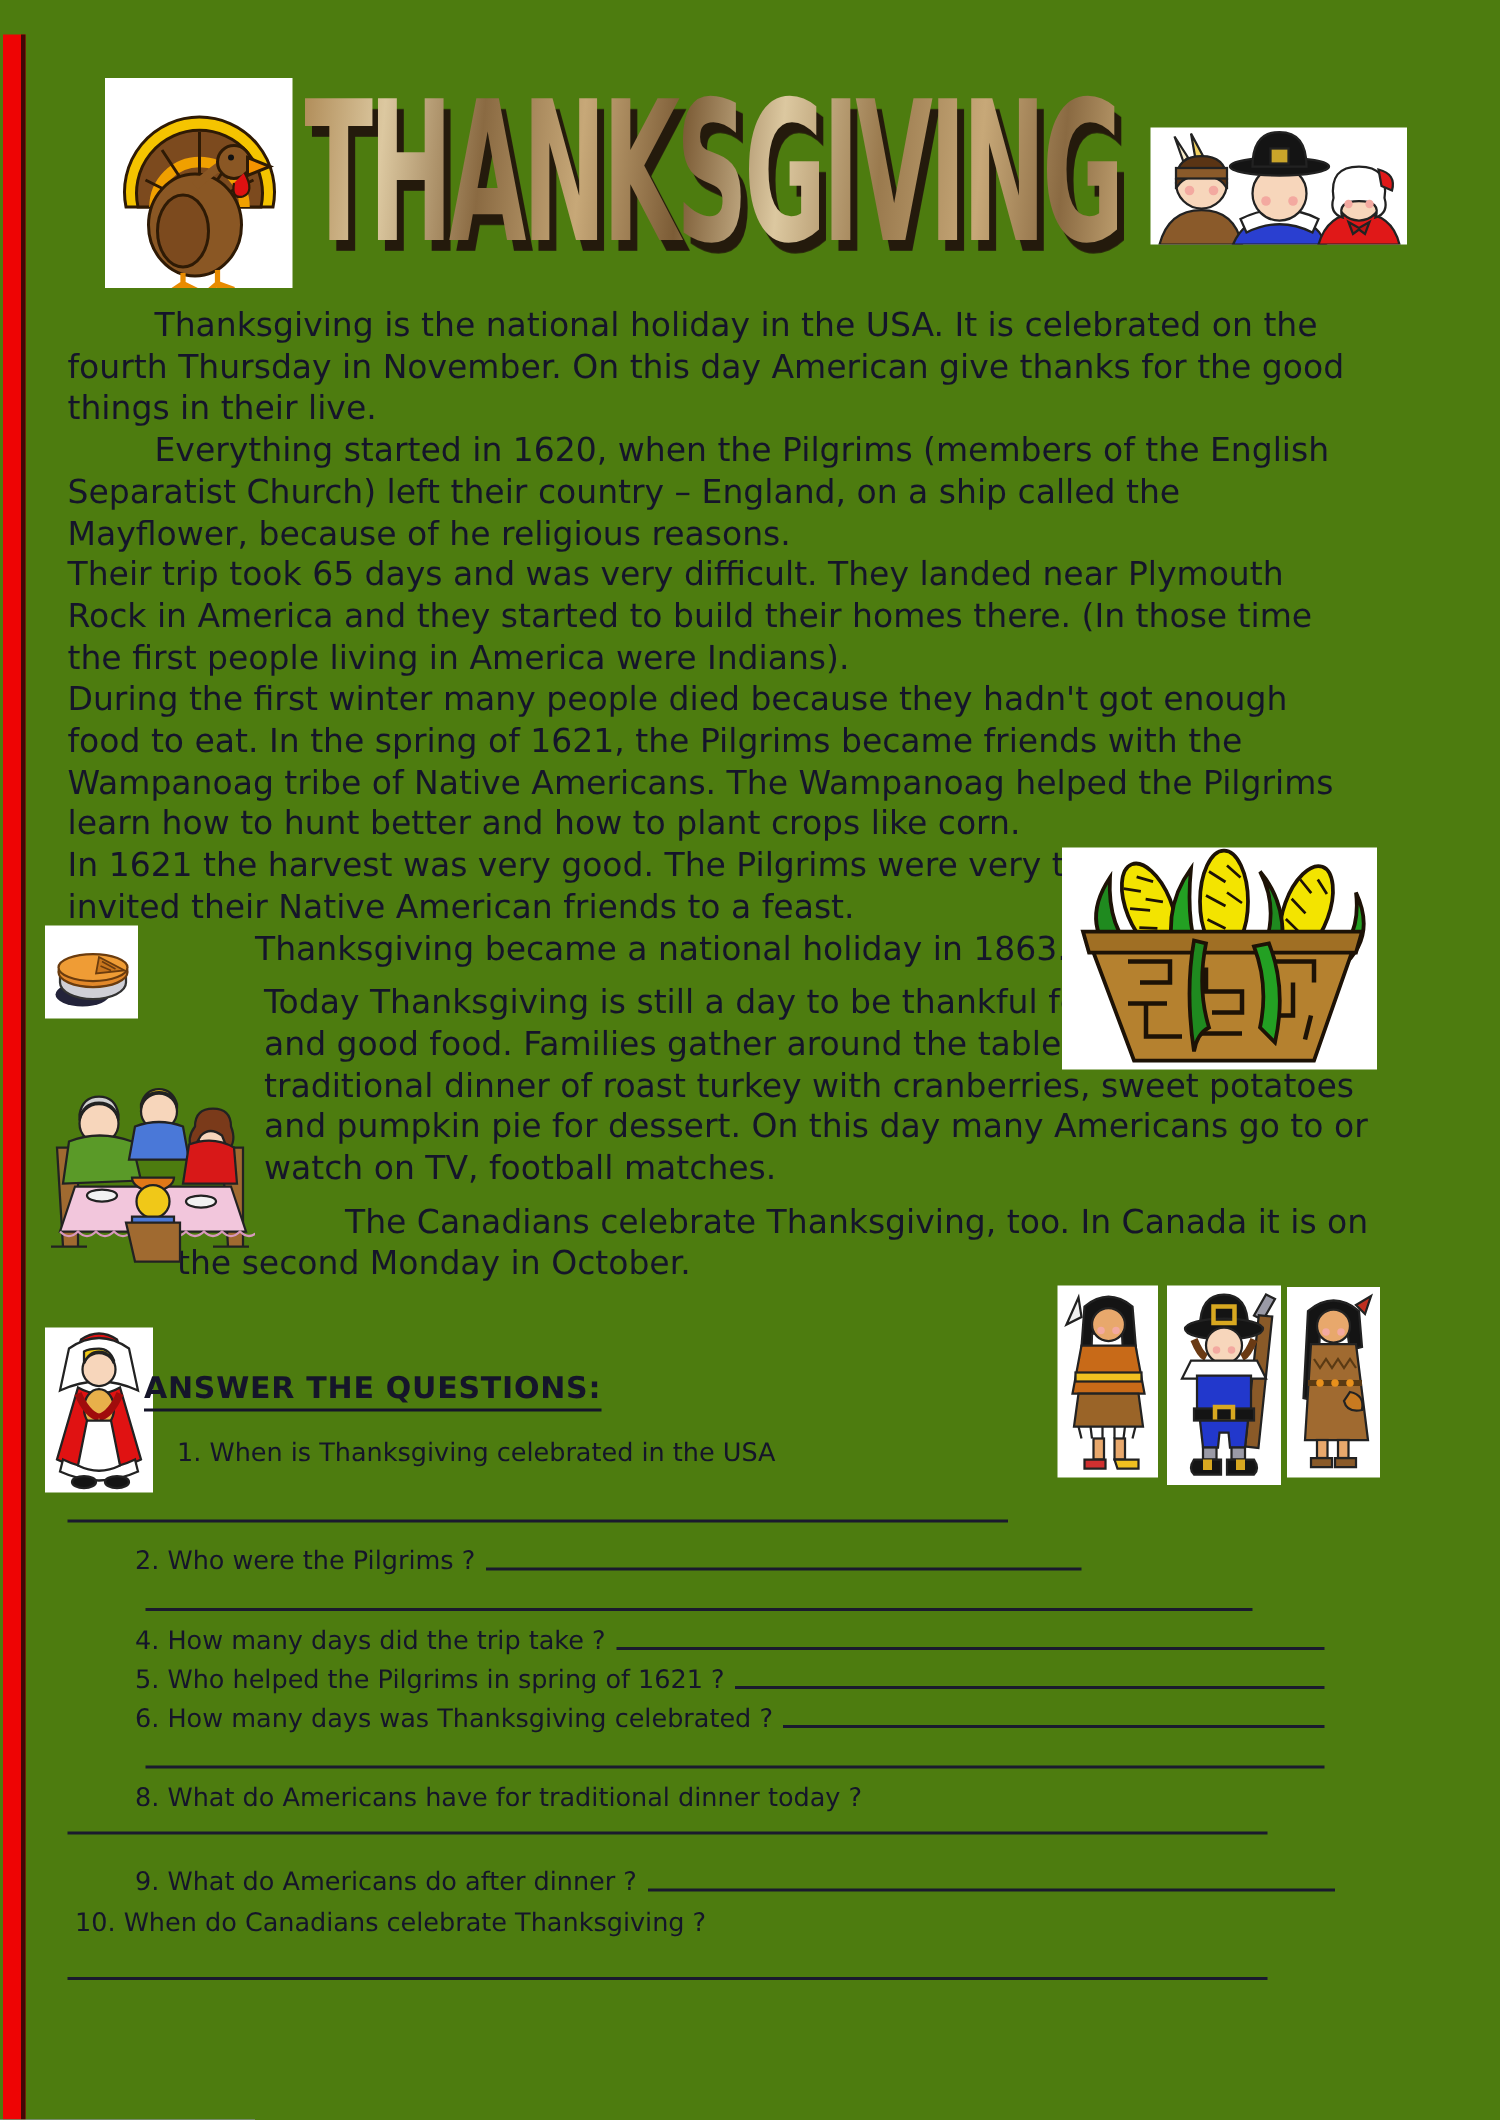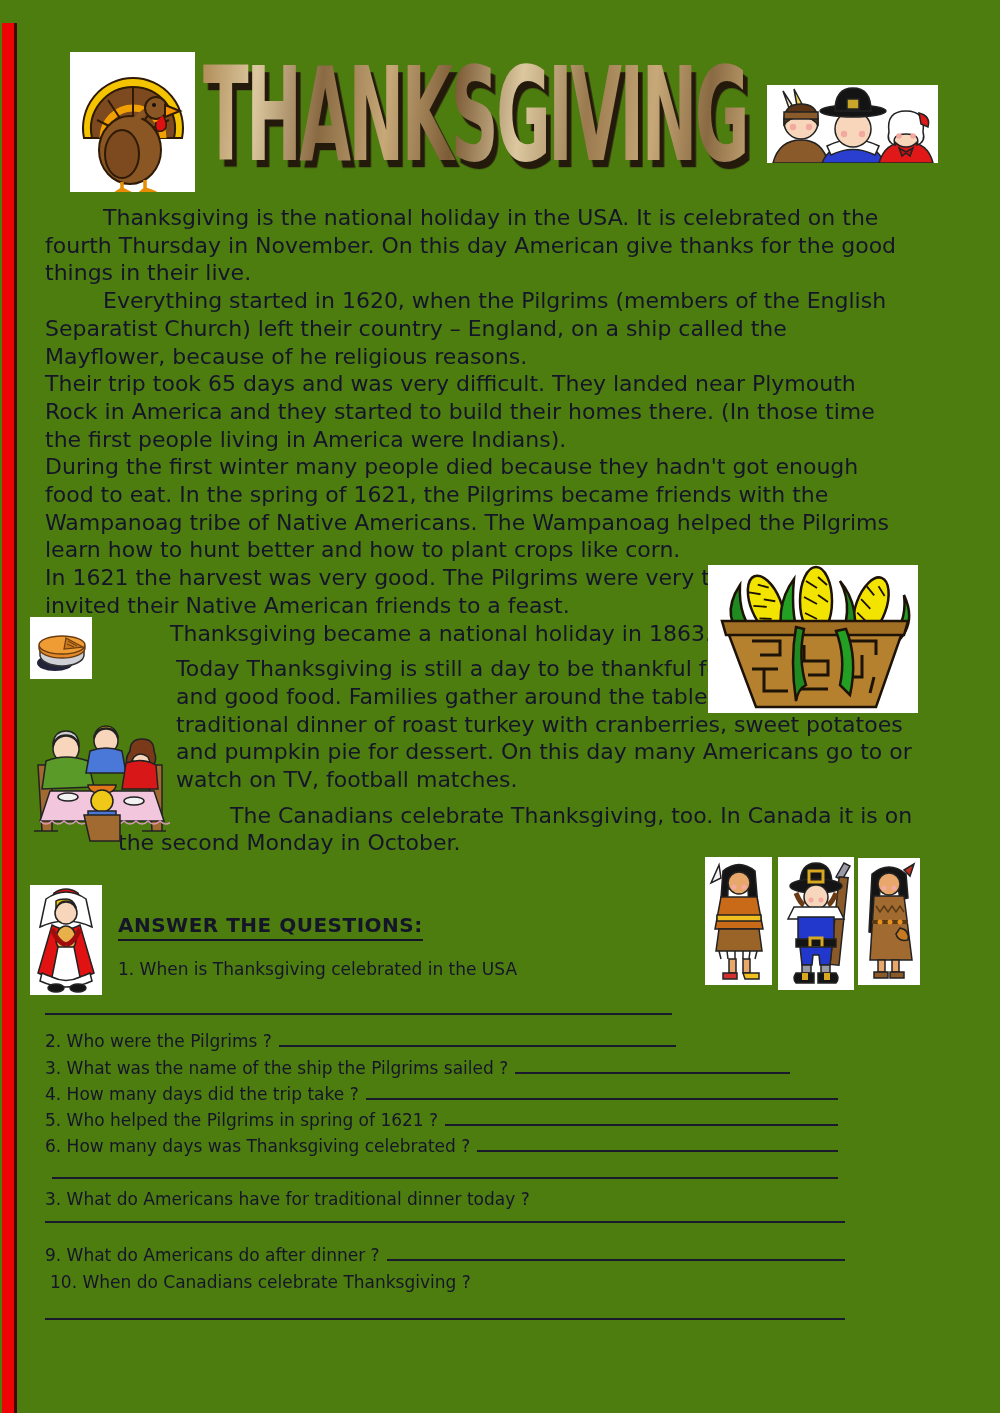--- a/index.html
+++ b/index.html
@@ -37,28 +37,28 @@
   .pie-box   { left:30px;  top:617px; width:62px;  height:62px; }
   .corn-box  { left:708px; top:565px; width:210px; height:148px; }
   .family-box{ position:absolute; left:30px; top:715px; width:140px; height:128px; }
   .pilgrimwoman-box { left:30px; top:885px; width:72px; height:110px; }
   .fig1-box { left:705px; top:857px; width:67px; height:128px; }
   .fig2-box { left:778px; top:857px; width:76px; height:133px; }
   .fig3-box { left:858px; top:858px; width:62px; height:127px; }
   
   .answers { position:absolute; left:45px; top:905px; width:880px; font-size:17px; }
   .answers-heading {
-    display:inline-block; margin-left:73px; margin-top:8px;
+    display:inline-block; margin-left:51px; margin-top:8px;
     font-size:20px; font-weight:bold; letter-spacing:0.5px;
     border-bottom:2px solid #15152a; padding-bottom:2px;
   }
   .q1-label { margin-left:73px; margin-top:18px; }
   .blank-line { border-bottom:2px solid #1a1a2e; height:0; }
   .blank-q1 { width:627px; margin-top:34px; }
-  .q-row { display:flex; align-items:flex-end; height:26.3px; }
+  .q-row { display:flex; align-items:flex-end; height:26.3px;margin-left:45px; }
   .q-row .q-label { white-space:nowrap; }
   .q-row .q-blank { flex:1; border-bottom:2px solid #1a1a2e; margin-left:7px; margin-bottom:4px; }
   .rows { margin-top:10px; }
   .w-q2 { width:631px; }
   .w-q3 { width:745px; }
   .w-q4 { width:793px; }
   .w-q9 { width:800px;align-items:flex-end; }
   .blank-full { width:800px; }
   .blank-after-q8 { margin-top:12px; }
   .q9-row { margin-top:16px; }
@@ -295,40 +295,39 @@
 
     <div class="q1-label">1. When is Thanksgiving celebrated in the USA</div>
     <div class="blank-line blank-q1"></div>
 
     <div class="rows">
       <div class="q-row w-q2">
         <span class="q-label">2. Who were the Pilgrims ?</span>
         <span class="q-blank"></span>
       </div>
       <div class="q-row w-q3">
-        <span class="q-label">3. What was the name of the ship the Pilgrims sailed ?</span>
         <span class="q-blank"></span>
       </div>
       <div class="q-row w-q4">
         <span class="q-label">4. How many days did the trip take ?</span>
         <span class="q-blank"></span>
       </div>
       <div class="q-row w-q4">
         <span class="q-label">5. Who helped the Pilgrims in spring of 1621 ?</span>
         <span class="q-blank"></span>
       </div>
       <div class="q-row w-q4">
         <span class="q-label">6. How many days was Thanksgiving celebrated ?</span>
         <span class="q-blank"></span>
       </div>
       <div class="q-row w-q4">
         <span class="q-blank"></span>
       </div>
       <div class="q-row">
-        <span class="q-label">3. What do Americans have for traditional dinner today ?</span>
+        <span class="q-label">8. What do Americans have for traditional dinner today ?</span>
       </div>
       <div class="blank-line blank-full blank-after-q8"></div>
       <div class="q-row w-q9 q9-row">
         <span class="q-label">9. What do Americans do after dinner ?</span>
         <span class="q-blank"></span>
       </div>
       <div class="q-row q10-row">
         <span class="q-label">10. When do Canadians celebrate Thanksgiving ?</span>
       </div>
       <div class="blank-line blank-full blank-last"></div>

